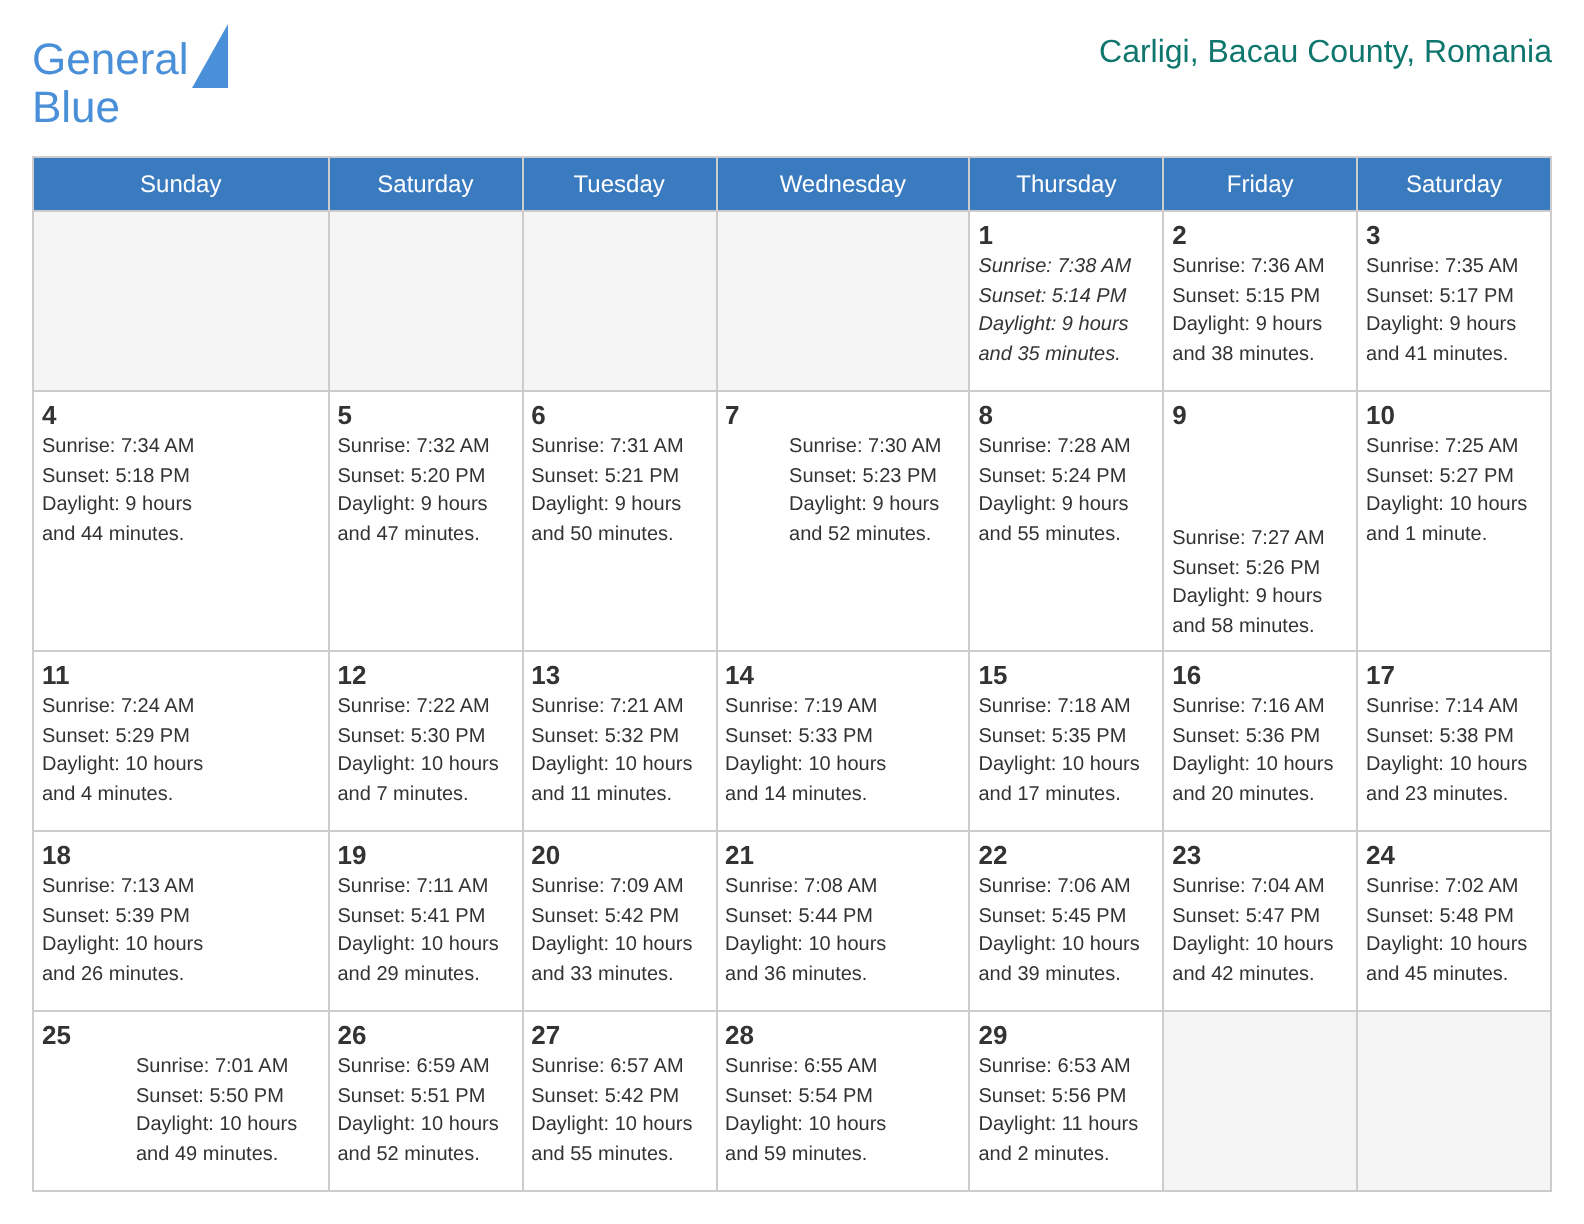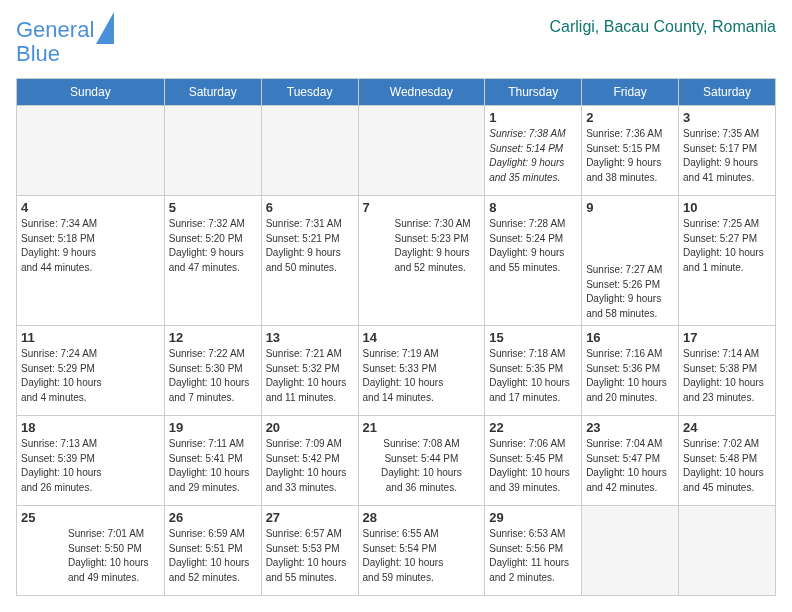--- a/index.html
+++ b/index.html
@@ -274,21 +274,21 @@
         </td>
         <td>
           <div class="day-num">20</div>
           <div class="day-detail" style="white-space: pre-line;">Sunrise: 7:09 AM
 Sunset: 5:42 PM
 Daylight: 10 hours
 and 33 minutes.</div>
         </td>
         <td>
           <div class="day-num">21</div>
-          <div class="day-detail" style="white-space: pre-line; text-align: center;">Sunrise: 7:08 AM
+          <div class="day-detail" style="white-space: pre-line;">Sunrise: 7:08 AM
 Sunset: 5:44 PM
 Daylight: 10 hours
 and 36 minutes.</div>
         </td>
         <td>
           <div class="day-num">22</div>
           <div class="day-detail" style="white-space: pre-line;">Sunrise: 7:06 AM
 Sunset: 5:45 PM
 Daylight: 10 hours
 and 39 minutes.</div>
@@ -319,21 +319,21 @@
         <td>
           <div class="day-num">26</div>
           <div class="day-detail" style="white-space: pre-line;">Sunrise: 6:59 AM
 Sunset: 5:51 PM
 Daylight: 10 hours
 and 52 minutes.</div>
         </td>
         <td>
           <div class="day-num">27</div>
           <div class="day-detail" style="white-space: pre-line;">Sunrise: 6:57 AM
-Sunset: 5:53 PM
+Sunset: 5:42 PM
 Daylight: 10 hours
 and 55 minutes.</div>
         </td>
         <td>
           <div class="day-num">28</div>
           <div class="day-detail" style="white-space: pre-line;">Sunrise: 6:55 AM
 Sunset: 5:54 PM
 Daylight: 10 hours
 and 59 minutes.</div>
         </td>

